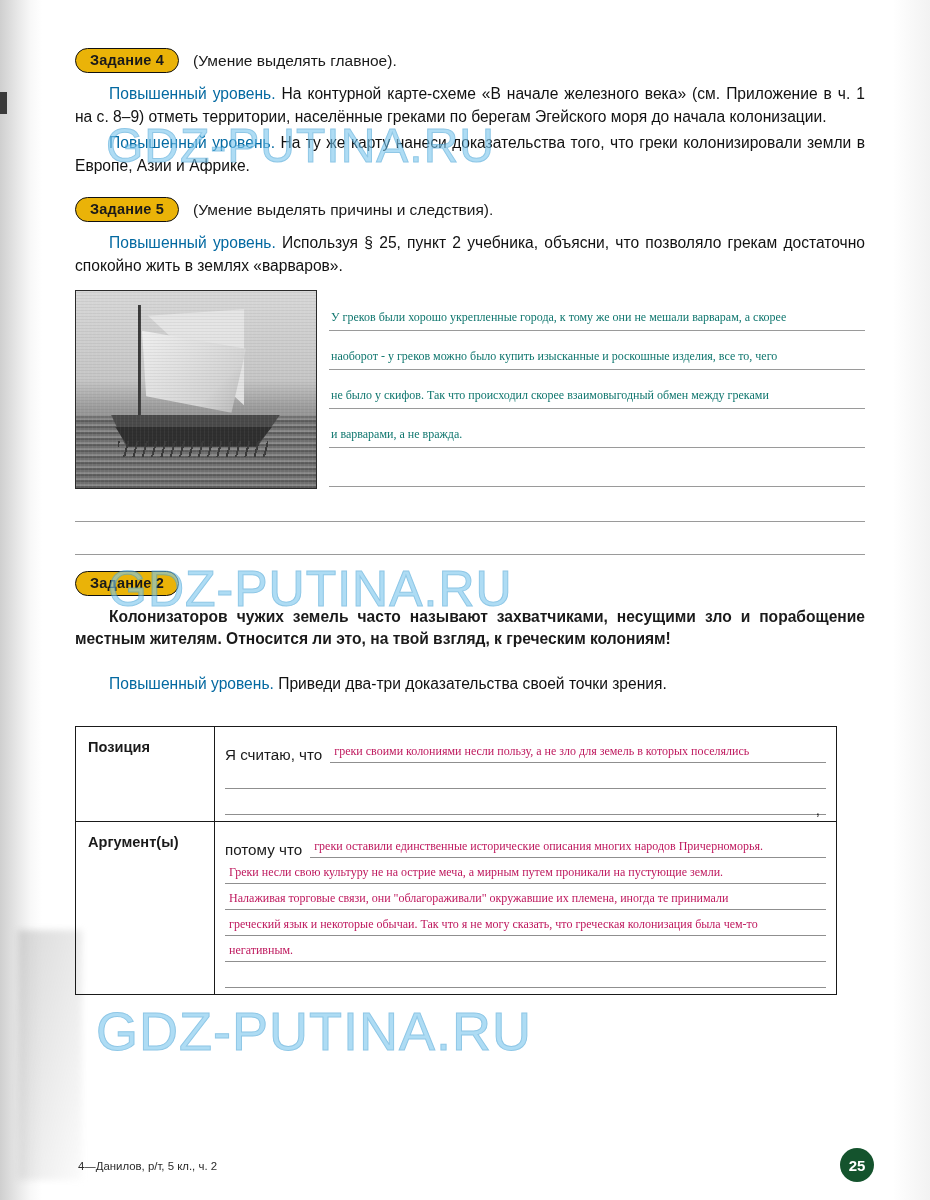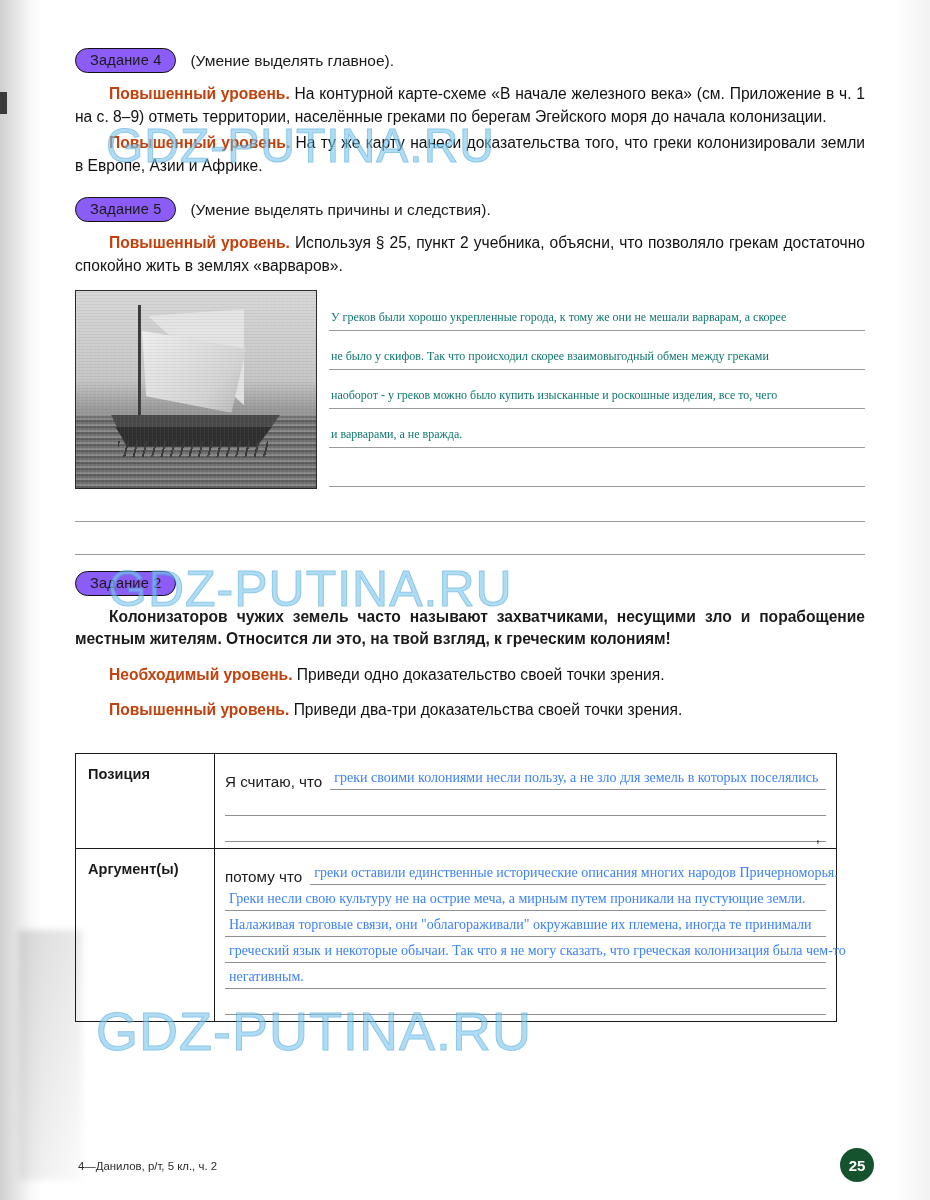--- a/index.html
+++ b/index.html
@@ -64,40 +64,40 @@
     display: flex;
     align-items: center;
     gap: 14px;
     margin-bottom: 10px;
   }
   .task-chip {
     border: 1.6px solid #111;
     border-radius: 13px;
     padding: 3px 14px 4px;
     font-size: 14.5px;
-    font-weight: normal;
+    font-weight: bold;
     letter-spacing: .2px;
     white-space: nowrap;
-    background: #8b5cf6;
+    background: #eab308;
   }
   .task-note {
     font-size: 15.5px;
   }
 
   
   p.para {
     margin: 0 0 4px 0;
     font-size: 15.6px;
     line-height: 1.45;
     text-align: justify;
     text-indent: 34px;
   }
   .lead {
-    font-weight: bold;
-    color: #c2410c;
+    font-weight: normal;
+    color: #0369a1;
   }
   .bold {
     font-weight: bold;
   }
   .blk { color: #111; }
 
   .gap-s { height: 9px; }
   .gap-m { height: 16px; }
 
   
@@ -261,22 +261,22 @@
     border-bottom: none;
   }
   .fill-line .rest {
     flex: 1 1 auto;
     border-bottom: 1px solid #8f8f8f;
     position: relative;
     height: 22px;
   }
   .hw-s {
     font-family: "Liberation Serif", serif;
-    font-size: 14px;
-    color: #3b82f6;
+    font-size: 12px;
+    color: #be185d;
     position: absolute;
     left: 4px;
     bottom: 3px;
     white-space: nowrap;
   }
   .comma-mark {
     position: absolute;
     right: 6px;
     bottom: -4px;
     font-size: 15px;
@@ -381,24 +381,24 @@
         <div class="pic-hull2"></div>
         <div class="pic-oars"></div>
         <div class="pic-grain"></div>
       </div>
 
       <div class="answer-lines">
         <div class="ans-line">
             <span class="hw">У греков были хорошо укрепленные города, к тому же они не мешали варварам, а скорее</span>
           </div>
         <div class="ans-line">
+            <span class="hw">наоборот - у греков можно было купить изысканные и роскошные изделия, все то, чего</span>
+          </div>
+        <div class="ans-line">
             <span class="hw">не было у скифов. Так что происходил скорее взаимовыгодный обмен между греками</span>
-          </div>
-        <div class="ans-line">
-            <span class="hw">наоборот - у греков можно было купить изысканные и роскошные изделия, все то, чего</span>
           </div>
         <div class="ans-line">
             <span class="hw">и варварами, а не вражда.</span>
           </div>
         <div class="ans-line">
             <span class="hw"></span>
           </div>
       </div>
     </div>
 
@@ -414,23 +414,20 @@
     <div class="gap-m"></div>
 
     <div class="task-row">
       <span class="task-chip">Задание 2</span>
     </div>
 
     <p class="para bold">Колонизаторов чужих земель часто называют захватчиками, несущими зло и порабощение местным жителям. Относится ли это, на твой взгляд, к греческим колониям!</p>
 
     <div class="gap-s"></div>
 
-    <p class="para">
-      <span class="lead">Необходимый уровень.</span><span class="blk"> Приведи одно доказательство своей точки зрения.</span>
-    </p>
 
     <div class="gap-s"></div>
 
     <p class="para">
       <span class="lead">Повышенный уровень.</span><span class="blk"> Приведи два-три доказательства своей точки зрения.</span>
     </p>
 
     <div class="gap-s"></div>
 
 

